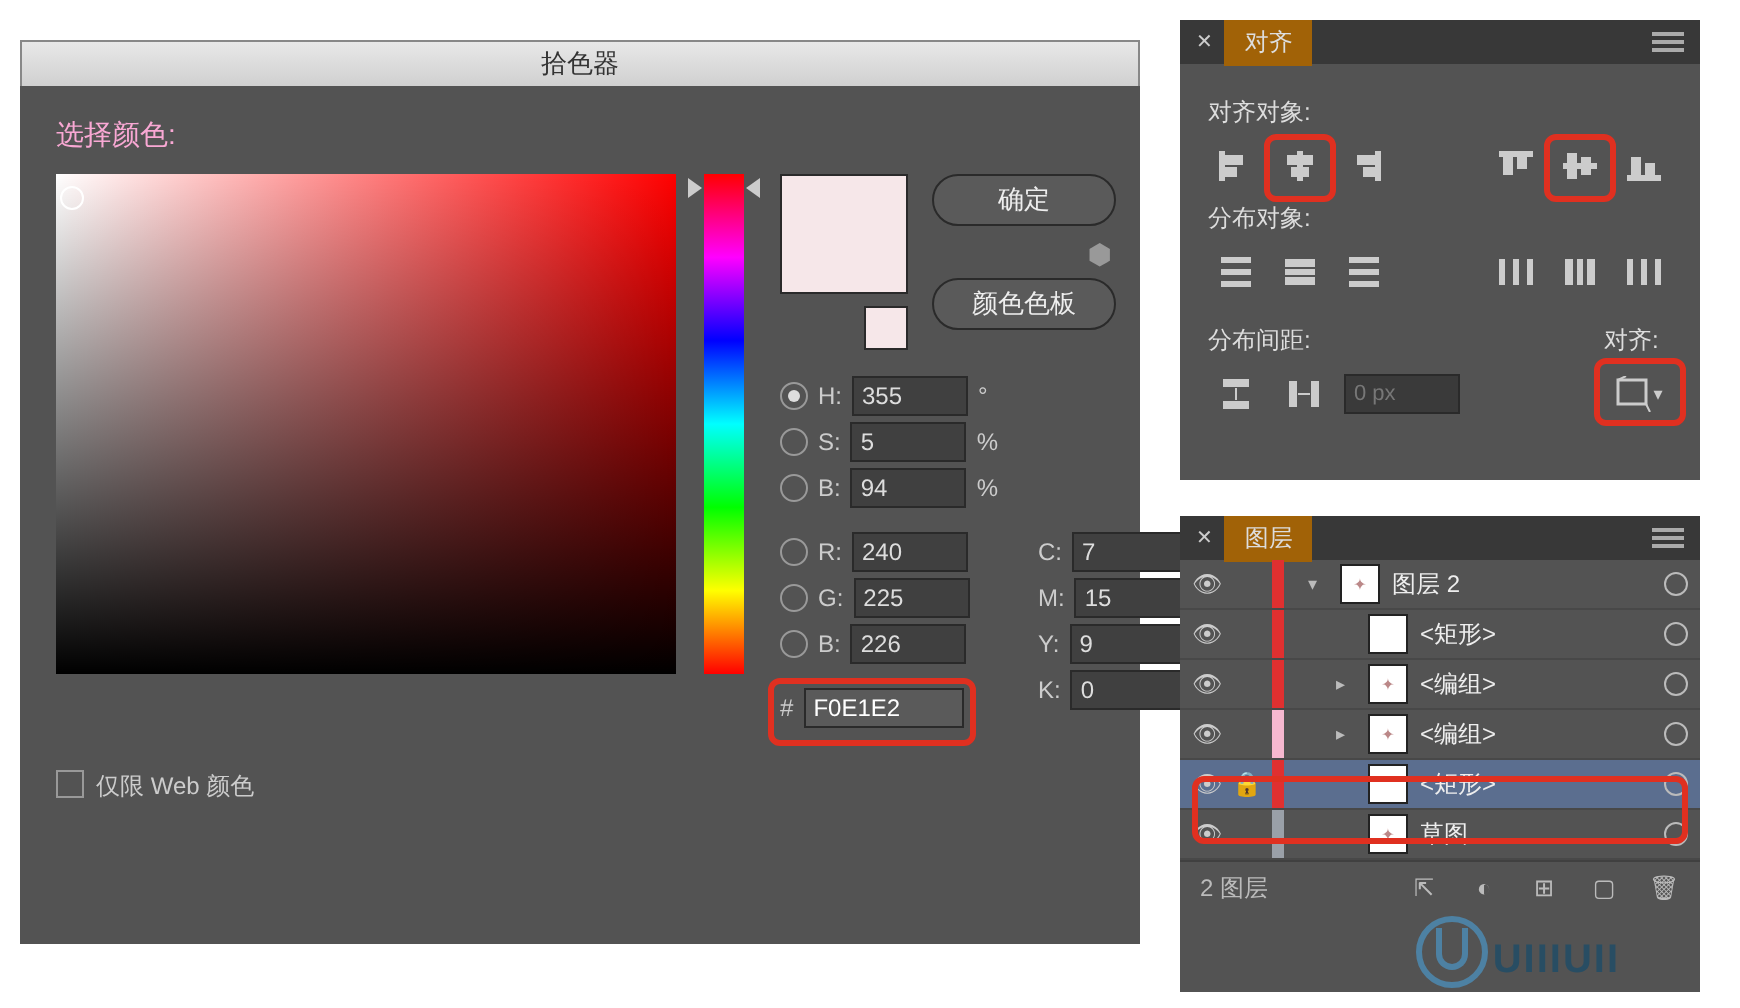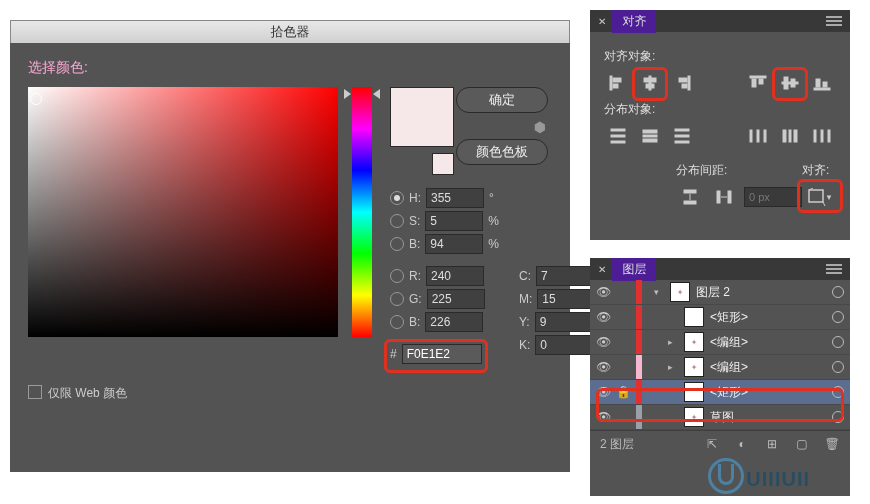--- a/index.html
+++ b/index.html
@@ -23,21 +23,21 @@
 .hue::before,.hue::after{content:"";position:absolute;top:2px;width:0;height:0;border-top:5px solid transparent;border-bottom:5px solid transparent}
 .hue::before{left:-8px;border-left:7px solid #ccc}
 .hue::after{right:-8px;border-right:7px solid #ccc}
 .chk{width:12px;height:12px;border:1px solid #999;display:inline-block;margin-right:6px;vertical-align:-2px}
 .red-box{position:absolute;border:3px solid #e03020;border-radius:6px;pointer-events:none}
 .cube{color:#999;font-size:14px}
 
 #al{left:590px;top:10px;width:260px;height:230px}
 .tabbar{height:22px;background:#383838;display:flex;align-items:center;padding:0 8px;justify-content:space-between}
 .tabbar .x{color:#ccc;font-size:10px}
-.tab{background:#4c1d95;padding:3px 10px;font-size:12px;color:#ddd;margin-left:6px}
+.tab{background:#a16207;padding:3px 10px;font-size:12px;color:#ddd;margin-left:6px}
 .menu-icon{width:16px;display:flex;flex-direction:column;gap:2px}
 .menu-icon span{height:2px;background:#aaa}
 .al-body{padding:10px 14px}
 .al-label{font-size:12px;color:#ddd;margin:6px 0}
 .icon-row{display:flex;gap:4px}
 .aicon{width:28px;height:24px;display:flex;align-items:center;justify-content:center;cursor:pointer}
 .aicon svg{stroke:#ccc;fill:#ccc}
 .al-right{display:flex;align-items:center;gap:6px}
 .numbox{background:#3a3a3a;border:1px solid #2a2a2a;width:48px;height:18px;color:#777;font-size:11px;padding:0 4px;display:flex;align-items:center}
 
@@ -71,21 +71,21 @@
     <div style="display:flex">
 
       <div style="display:flex">
         <div class="spectrum">
             <div class="spec-cursor"></div>
           </div>
         <div class="hue"></div>
       </div>
 
       <div style="margin-left:18px">
-        <div style="display:flex;gap:2px">
+        <div style="display:flex;gap:12px">
           <div>
             <div class="swatch-big"></div>
             <div class="swatch-small"></div>
           </div>
           <div>
             <div class="btn">确定</div>
             <div class="cube" style="text-align:right;margin:4px 2px">⬢</div>
             <div class="btn">颜色色板</div>
           </div>
         </div>
@@ -268,21 +268,21 @@
           </div>
         <div class="aicon">
             <svg width="18" height="16">
               <rect x="1" y="2" width="2" height="12"></rect>
               <rect x="8" y="2" width="2" height="12"></rect>
               <rect x="15" y="2" width="2" height="12"></rect>
             </svg>
           </div>
       </div>
     </div>
-    <div style="display:flex;justify-content:flex-end;align-items:flex-end;margin-top:8px">
+    <div style="display:flex;justify-content:space-between;align-items:flex-end;margin-top:8px">
       <div>
         <div class="al-label">分布间距:</div>
         <div class="al-right">
           <div class="aicon">
               <svg width="16" height="16">
                 <rect x="2" y="1" width="12" height="3"></rect>
                 <rect x="2" y="12" width="12" height="3"></rect>
                 <path d="M8 5v6" stroke="#ccc"></path>
               </svg>
             </div>

